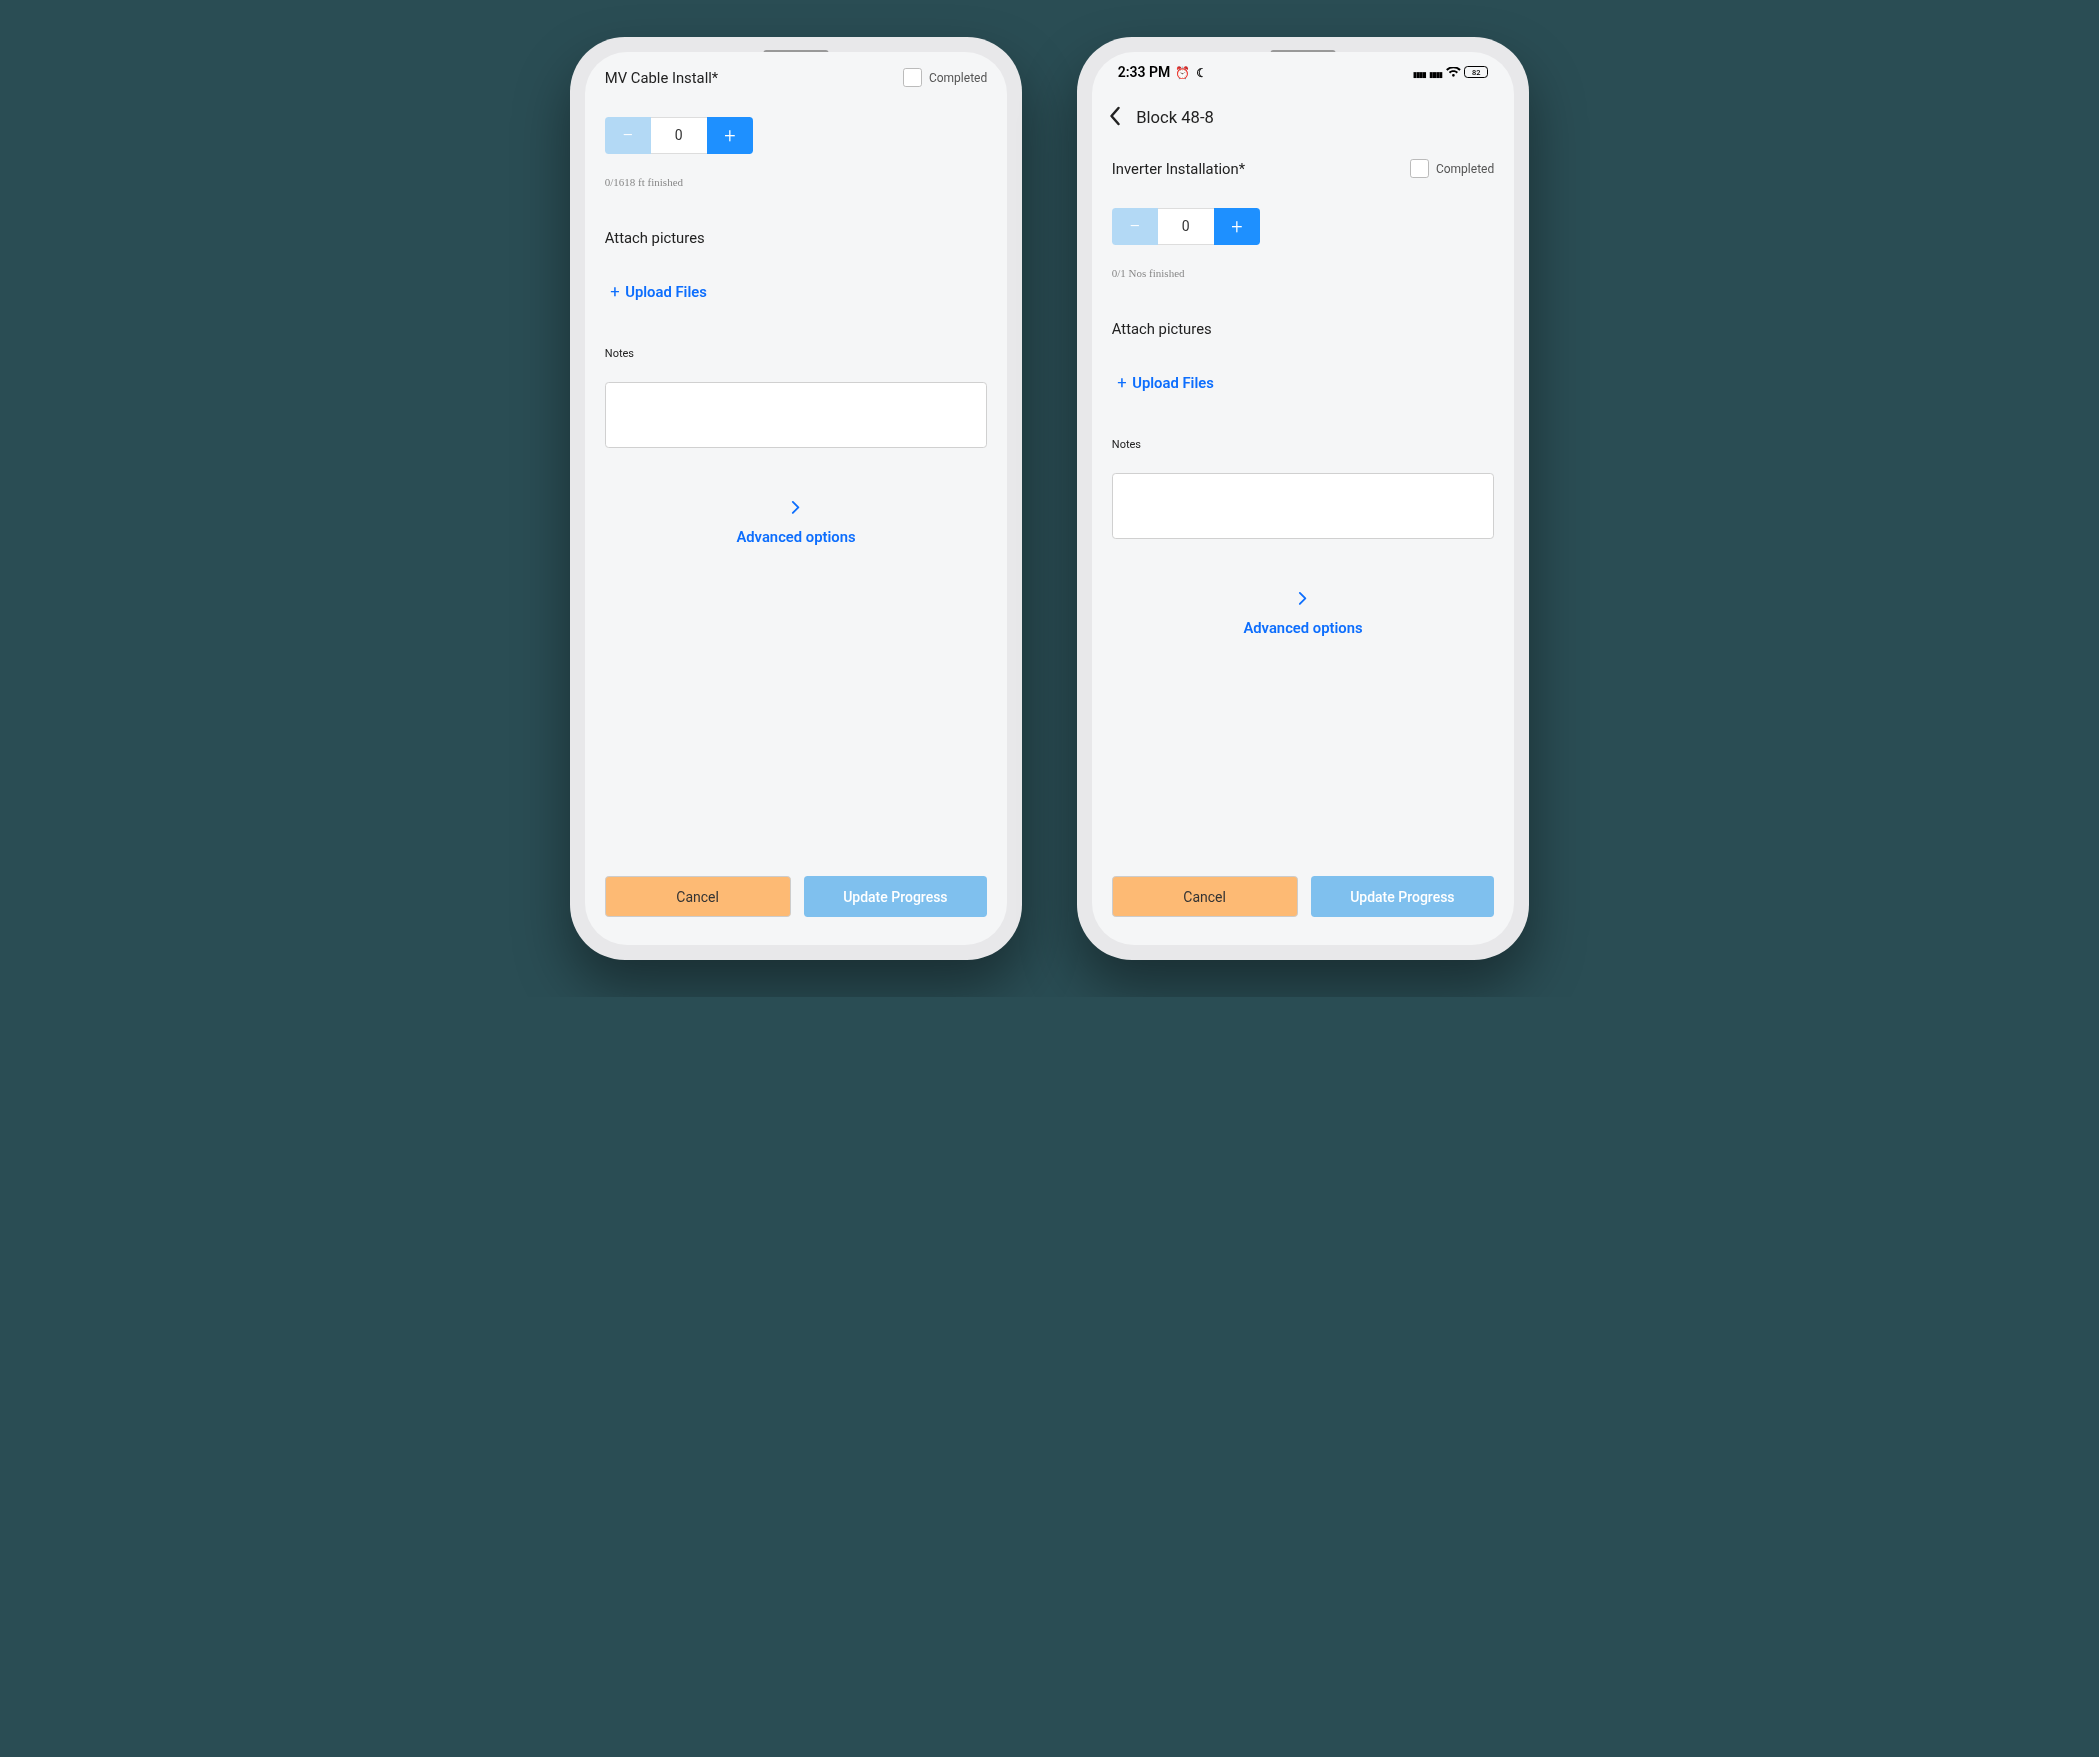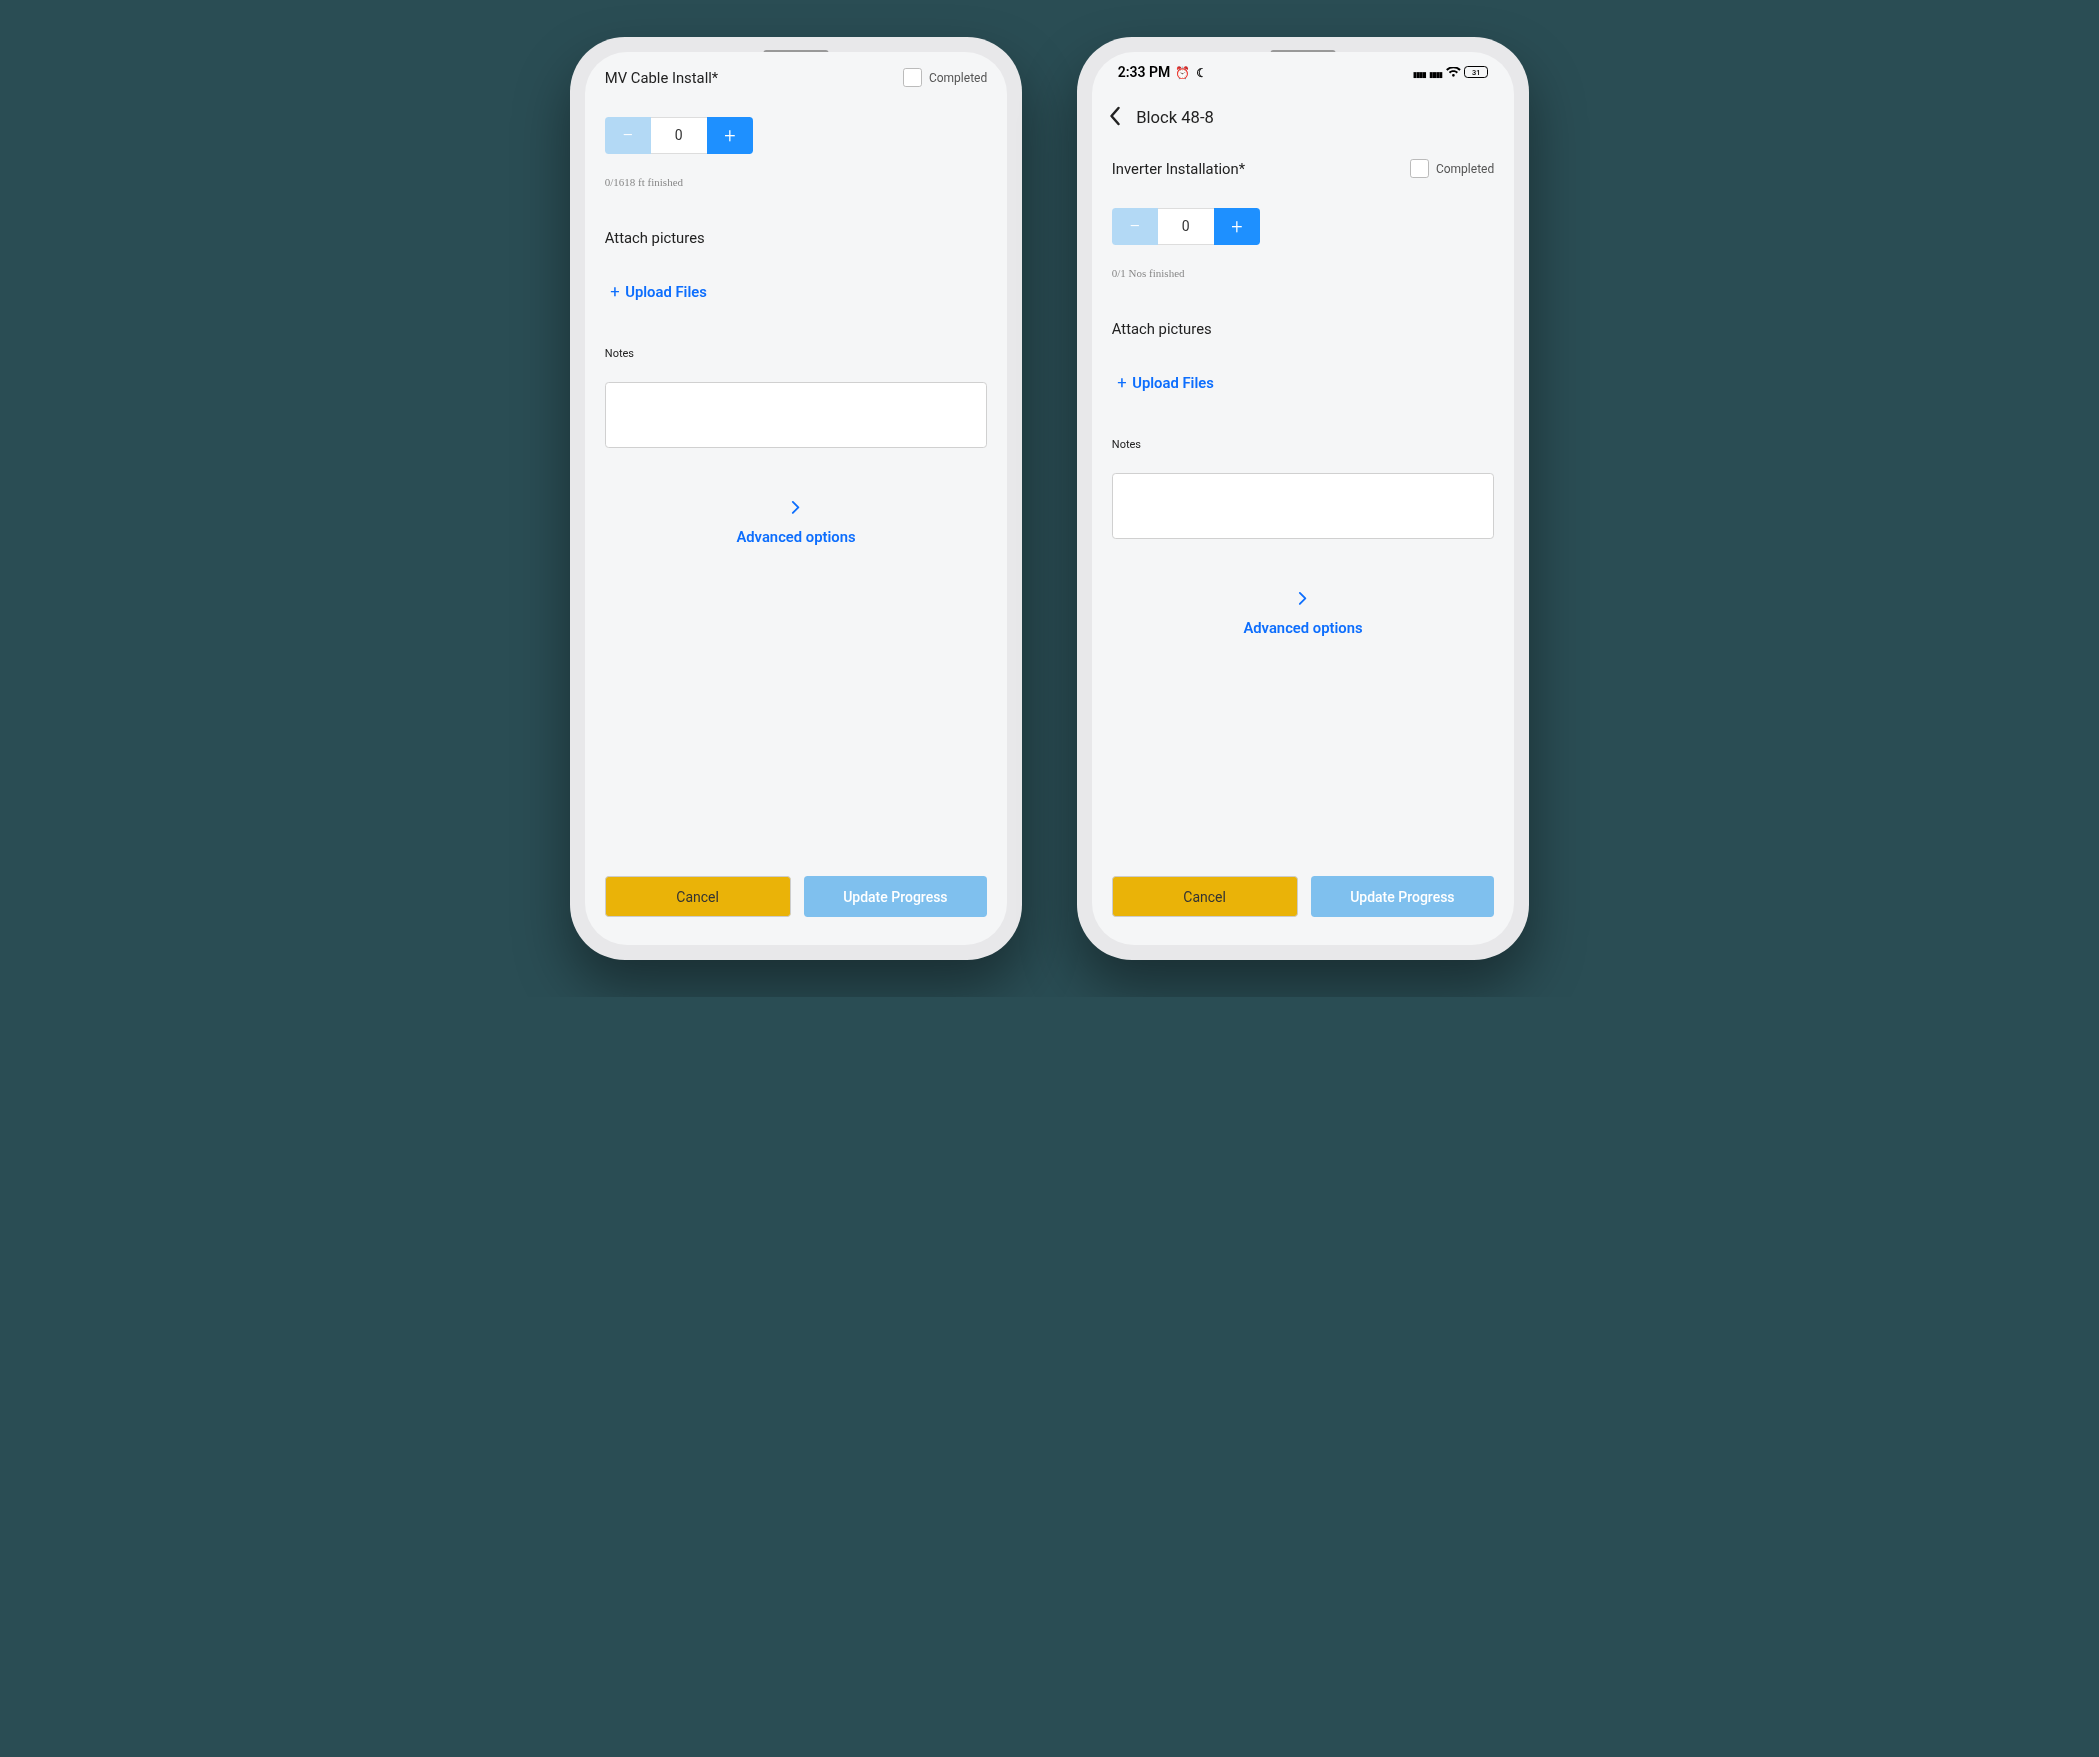--- a/index.html
+++ b/index.html
@@ -167,21 +167,21 @@
   .btn {
     flex: 1;
     height: 41px;
     border-radius: 3.7px;
     font-size: 14px;
     display: flex;
     align-items: center;
     justify-content: center;
   }
   .btn-cancel {
-    background: #eab308;
+    background: #fdba74;
     border: 0.9px solid #ccc;
     color: #333;
   }
   .btn-update {
     background: #7fc0ee;
     color: #fff;
     font-weight: 500;
   }
 </style>
 </head>
@@ -240,21 +240,21 @@
         <span>2:33 PM</span>
         <span class="alarm-icon"></span>
         <span class="moon-icon"></span>
       </div>
       <div class="status-right">
         <span class="signal"></span>
         <span class="signal"></span>
         <svg width="14.8" height="11" viewBox="0 0 16 12">
             <path d="M8 10.5a1.5 1.5 0 100-3 1.5 1.5 0 000 3zM3 5.5c2.7-2.7 7.3-2.7 10 0l-1.5 1.5c-1.9-1.9-5.1-1.9-7 0L3 5.5zM0 2.5C4.4-1.9 11.6-1.9 16 2.5l-1.5 1.5C10.9.4 5.1.4 1.5 4L0 2.5z" fill="#000"></path>
           </svg>
-        <span class="battery">31</span>
+        <span class="battery">82</span>
       </div>
     </div>
 
     <div class="header">
       <span class="back-chevron">
         <svg viewBox="0 0 12 20">
             <path d="M10 2L3 10l7 8" stroke="#222" stroke-width="2.5" fill="none" stroke-linecap="round" stroke-linejoin="round"></path>
           </svg>
       </span>
       <span class="header-title">Block 48-8</span>

